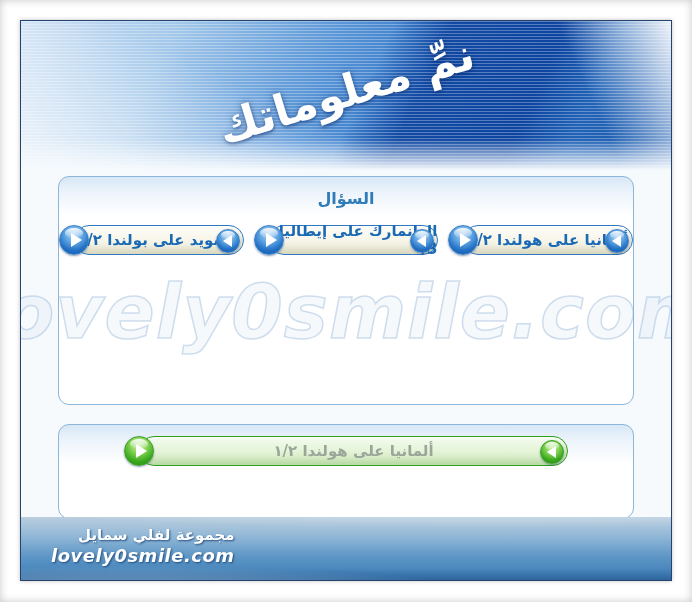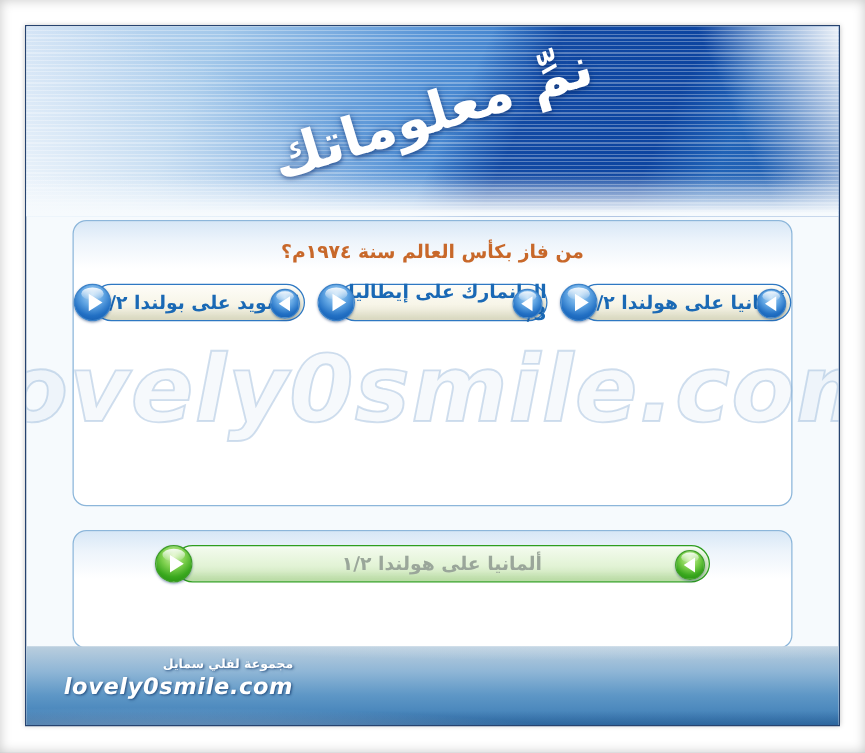--- a/index.html
+++ b/index.html
@@ -105,37 +105,37 @@
   
   .footer {
     position:absolute; left:0; bottom:0; width:100%; height:63px; z-index:4;
     background:
       radial-gradient(130% 120% at 15% 135%, rgba(255,255,255,.60) 0%, rgba(255,255,255,0) 48%),
       radial-gradient(160% 100% at 72% -40%, rgba(228,238,246,.95) 0%, rgba(228,238,246,0) 58%),
       linear-gradient(to bottom, rgba(15,55,105,0) 82%, rgba(15,55,105,.30) 100%),
       linear-gradient(to bottom, #bacede 0%, #8fb6d6 32%, #5e97c6 62%, #3a7ab4 100%);
   }
   .footer-text { position:absolute; left:30px; top:9px; color:#ffffff; line-height:1.25; }
-  .footer-group { font-size:10px; font-weight:bold; direction:rtl; text-shadow:1px 1px 2px rgba(25,65,115,.85); }
+  .footer-group { font-size:15px; font-weight:bold; direction:rtl; text-shadow:1px 1px 2px rgba(25,65,115,.85); }
   .footer-site  { font-size:18px; font-weight:bold; font-style:italic; letter-spacing:.5px; text-shadow:1px 1px 2px rgba(25,65,115,.85); }
 </style>
 </head>
 <body>
 
 <div class="stage">
   <div class="card">
 
     <div class="header">
       <div class="calligraphy">نمِّ معلوماتك</div>
     </div>
 
     <div class="watermark">lovely0smile.com</div>
 
     <div class="panel question">
-      <div class="question-text">من فاز بكأس العالم سنة ١٩٧٤م؟</div>
+      <div class="panel-title">السؤال</div>
       <div class="options">
 
         <div class="opt-row">
           <div class="pill">
             <span class="opt-label">السويد على بولندا ١/٢</span>
             <span class="btn-small">
                 <span class="tri-left"></span>
               </span>
           </div>
           <span class="btn-big">

